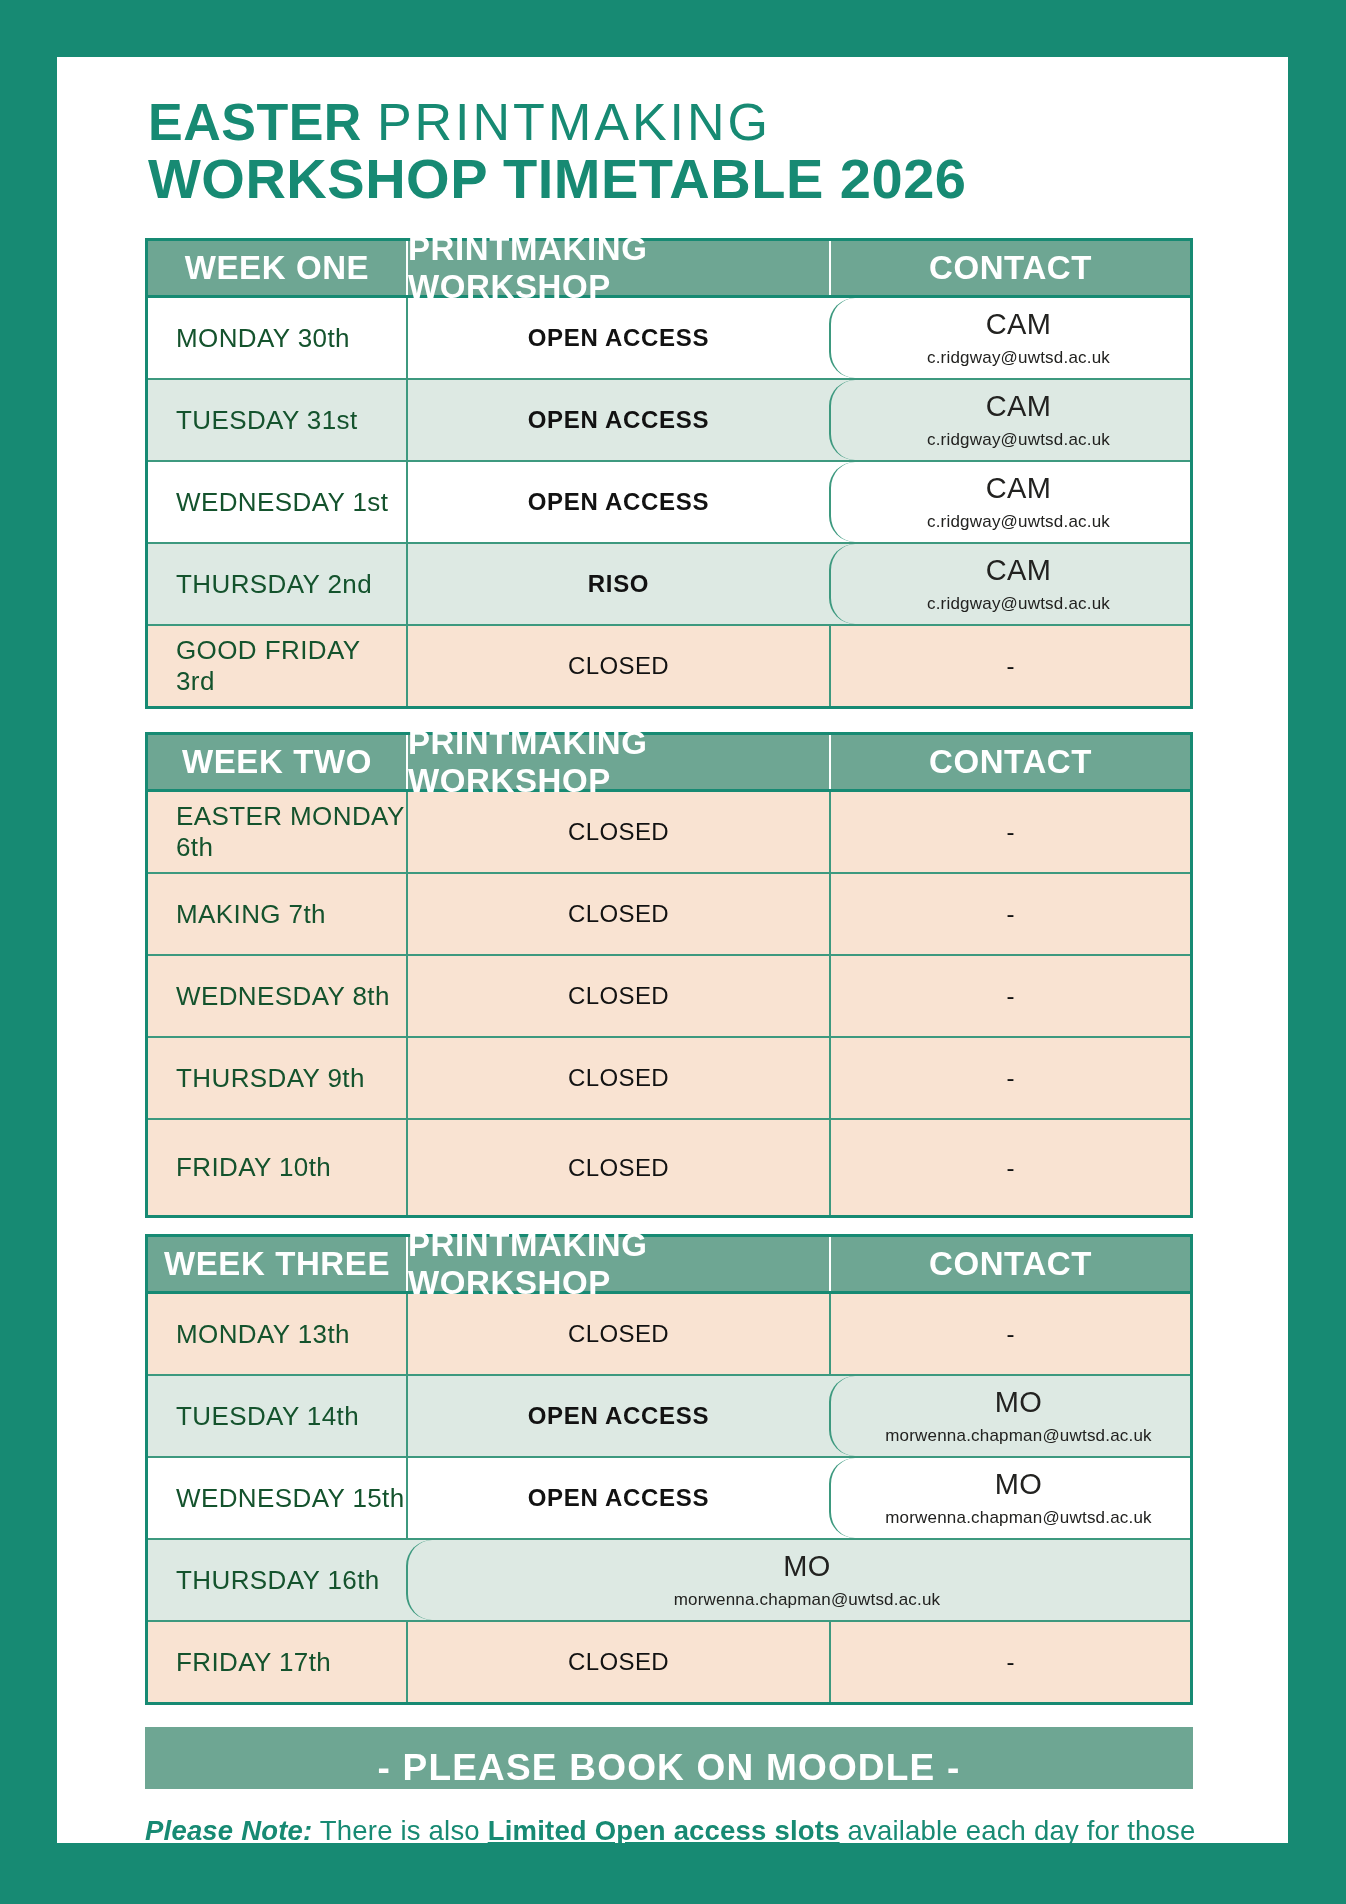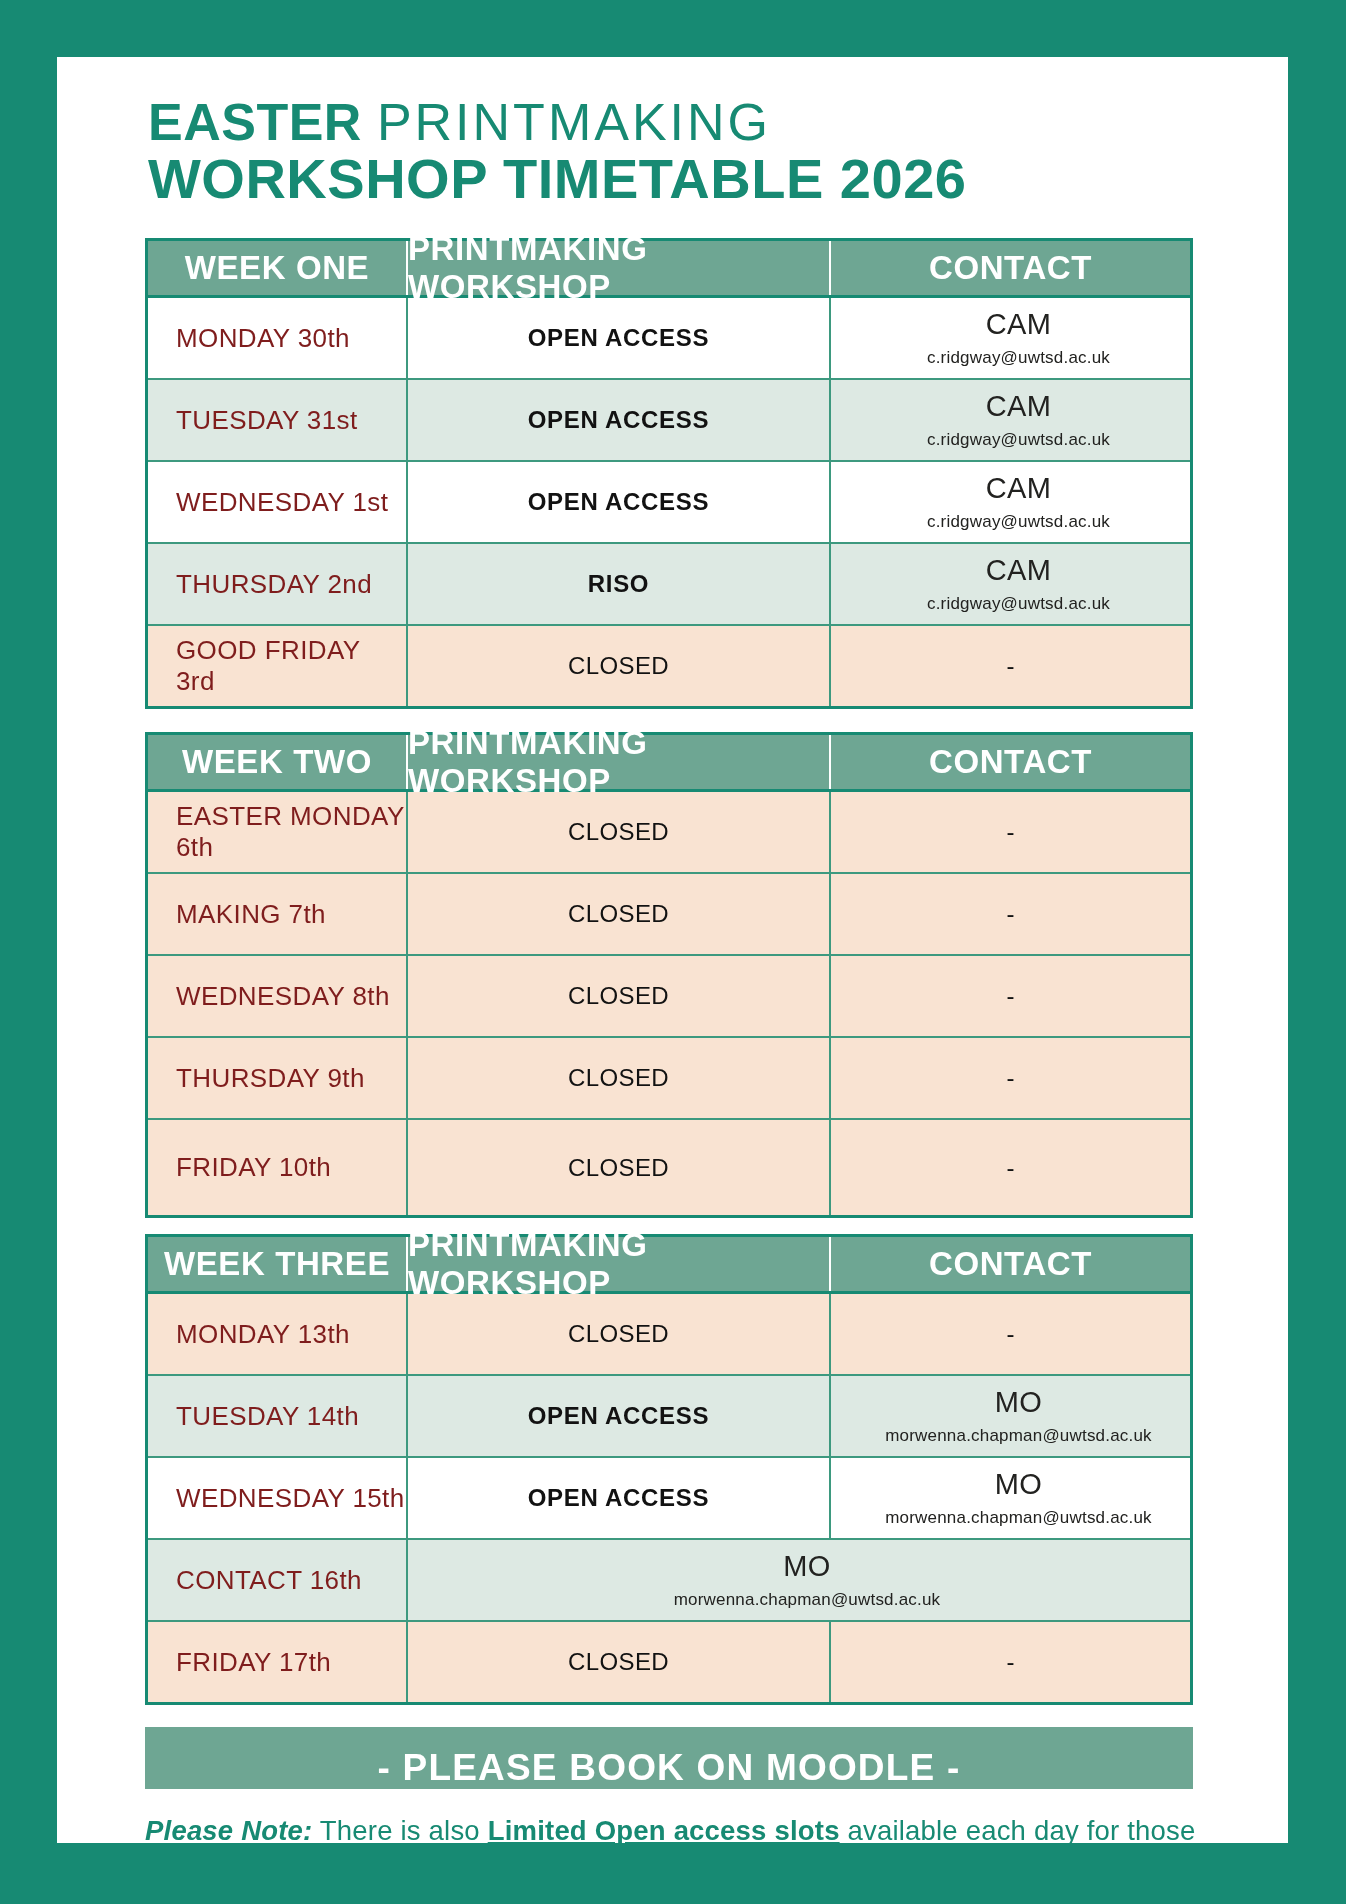--- a/index.html
+++ b/index.html
@@ -41,24 +41,24 @@
   .c2{width:423px;flex:0 0 auto;}
   .c3{flex:1 1 auto;}
   .trow{display:flex;height:80px;}
   .trow.tall{height:95px;}
   .trow + .trow{border-top:2px solid #3d997f;}
   .trow .cell{display:flex;align-items:center;box-sizing:border-box;}
   .trow .cell + .cell{border-left:2px solid #3d997f;}
   .bg-white{background:#ffffff;}
   .bg-mint{background:#dde9e3;}
   .bg-peach{background:#f9e3d2;}
-  .day-cell{padding-left:28px;font-size:26px;color:#7f1d1d;letter-spacing:.4px;}
+  .day-cell{padding-left:28px;font-size:26px;color:#14532d;letter-spacing:.4px;}
   .ws-cell{justify-content:center;font-size:24px;color:#121212;letter-spacing:.4px;}
   .ws-bold{font-weight:700;letter-spacing:.7px;}
-  .contact-cell{flex-direction:column;align-items:flex-start;justify-content:center;padding-left:16px;}
+  .contact-cell{flex-direction:column;align-items:flex-start;justify-content:center;padding-left:16px;border-radius:26px;}
   .contact-name{font-size:29px;color:#222220;letter-spacing:.3px;}
   .contact-email{font-size:17px;color:#222220;margin-top:7px;letter-spacing:.2px;}
   .dash-cell{justify-content:center;font-size:24px;color:#121212;}
   
   .banner{
     margin:22px 0 0 88px;width:1048px;height:62px;
     background:#6ea693;display:flex;align-items:flex-end;justify-content:center;
     box-sizing:border-box;
   }
   .banner-label{color:#fff;font-weight:700;font-size:37px;letter-spacing:1.2px;}
@@ -181,21 +181,21 @@
         </div>
         <div class="trow bg-white">
           <div class="cell c1 day-cell">WEDNESDAY 15th</div>
           <div class="cell c2 ws-cell ws-bold">OPEN ACCESS</div>
           <div class="cell c3 contact-cell">
             <div class="contact-name">MO</div>
             <div class="contact-email">morwenna.chapman@uwtsd.ac.uk</div>
           </div>
         </div>
         <div class="trow bg-mint">
-          <div class="cell c1 day-cell">CONTACT 16th</div>
+          <div class="cell c1 day-cell">THURSDAY 16th</div>
           <div class="cell c3 contact-cell">
             <div class="contact-name">MO</div>
             <div class="contact-email">morwenna.chapman@uwtsd.ac.uk</div>
           </div>
         </div>
         <div class="trow bg-peach">
           <div class="cell c1 day-cell">FRIDAY 17th</div>
           <div class="cell c2 ws-cell">CLOSED</div>
           <div class="cell c3 dash-cell">-</div>
         </div>

